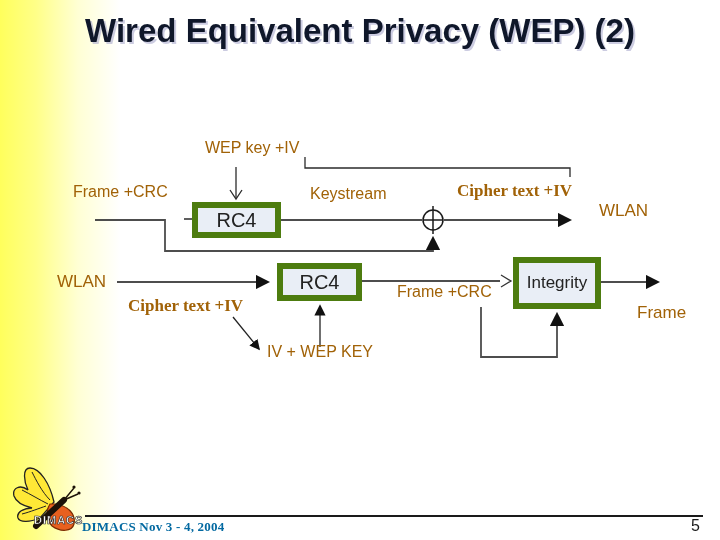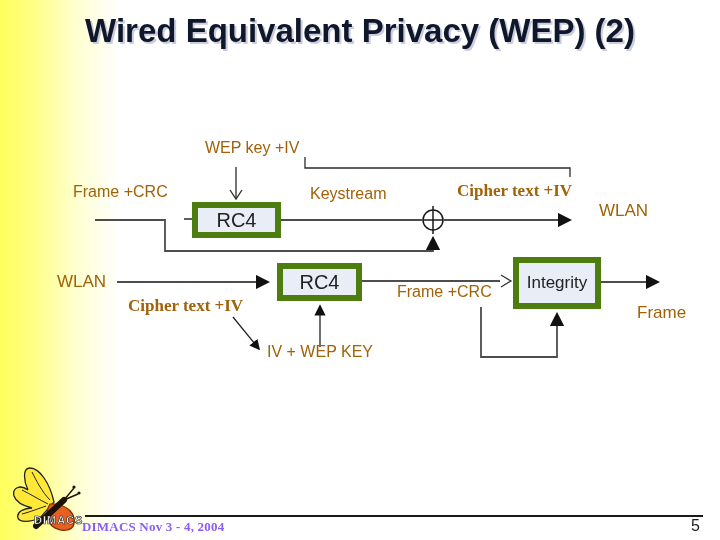--- a/index.html
+++ b/index.html
@@ -34,21 +34,21 @@
     position:absolute;box-sizing:border-box;
     background:#e9eef6;border:6px solid #4d7c0f;color:#222;
     display:flex;align-items:center;justify-content:center;
   }
   #box-rc4-1{left:192px;top:202px;width:89px;height:36px;font-size:20px;}
   #box-rc4-2{left:277px;top:263px;width:85px;height:38px;font-size:20px;}
   #box-integrity{left:513px;top:257px;width:88px;height:52px;font-size:17px;}
   .footer-rule{position:absolute;left:85px;top:515px;width:618px;border-top:2px solid #1a1a1a;}
   .footer-text{
     position:absolute;left:82px;top:519px;font-size:13px;font-weight:bold;
-    color:#8b5cf6;font-family:"Liberation Serif",serif;letter-spacing:0.2px;
+    color:#0369a1;font-family:"Liberation Serif",serif;letter-spacing:0.2px;
   }
   .page-number{position:absolute;left:691px;top:517px;font-size:16px;color:#1a1a1a;}
   .logo{position:absolute;left:10px;top:462px;}
 </style>
 </head>
 <body>
 
 <div class="slide">
   <div class="left-glow"></div>
 

